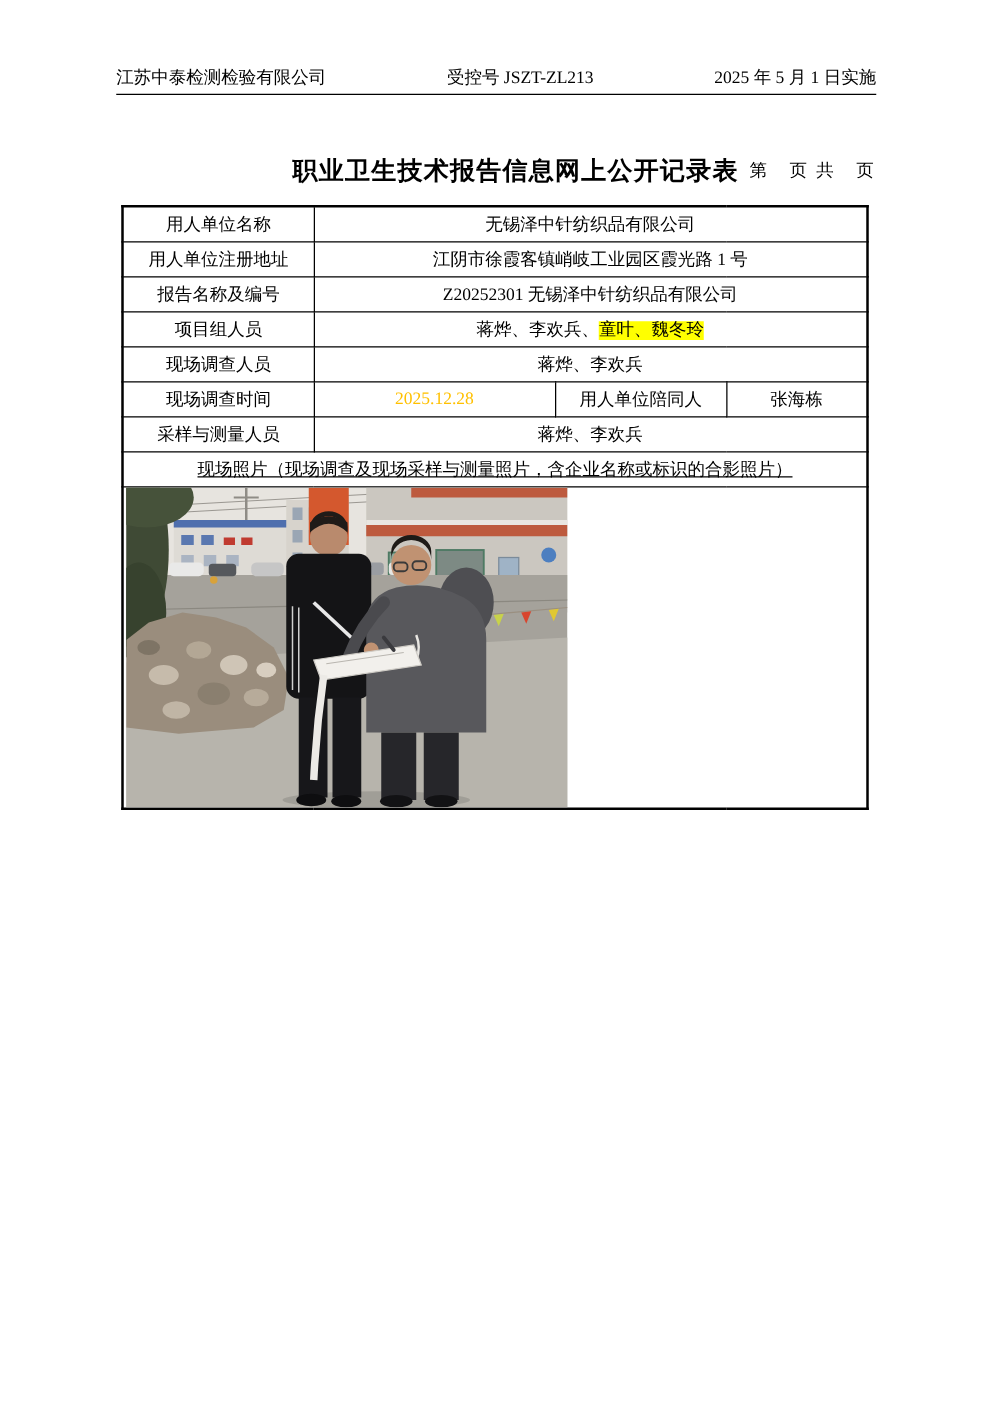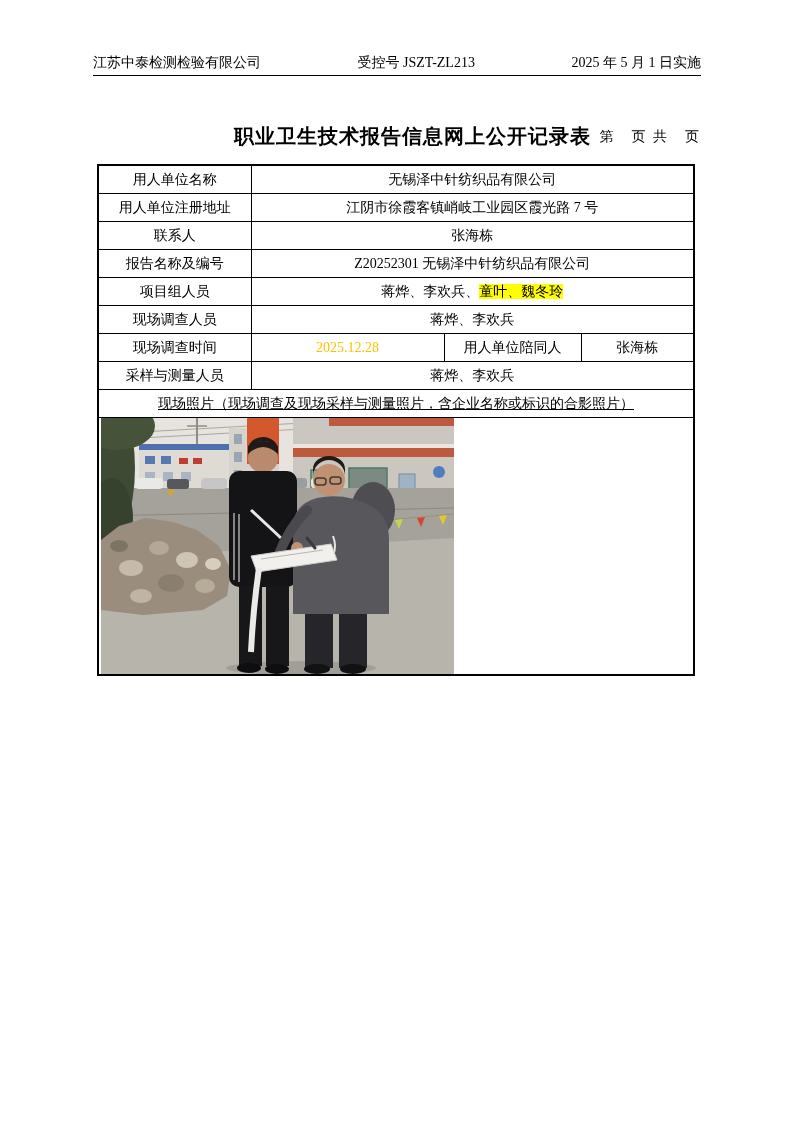--- a/index.html
+++ b/index.html
@@ -84,25 +84,21 @@
         <col style="width:137px">
         <col style="width:113px">
     </colgroup>
     <tbody>
       <tr>
         <td>用人单位名称</td>
         <td colspan="3">无锡泽中针纺织品有限公司</td>
       </tr>
       <tr>
         <td>用人单位注册地址</td>
-        <td colspan="3">江阴市徐霞客镇峭岐工业园区霞光路 7 号</td>
-      </tr>
-      <tr>
-        <td>联系人</td>
-        <td colspan="3">张海栋</td>
+        <td colspan="3">江阴市徐霞客镇峭岐工业园区霞光路 1 号</td>
       </tr>
       <tr>
         <td>报告名称及编号</td>
         <td colspan="3">Z20252301 无锡泽中针纺织品有限公司</td>
       </tr>
       <tr>
         <td>项目组人员</td>
         <td colspan="3"><span>蒋烨、李欢兵、</span><span class="hl">童叶、魏冬玲</span></td>
       </tr>
       <tr>

